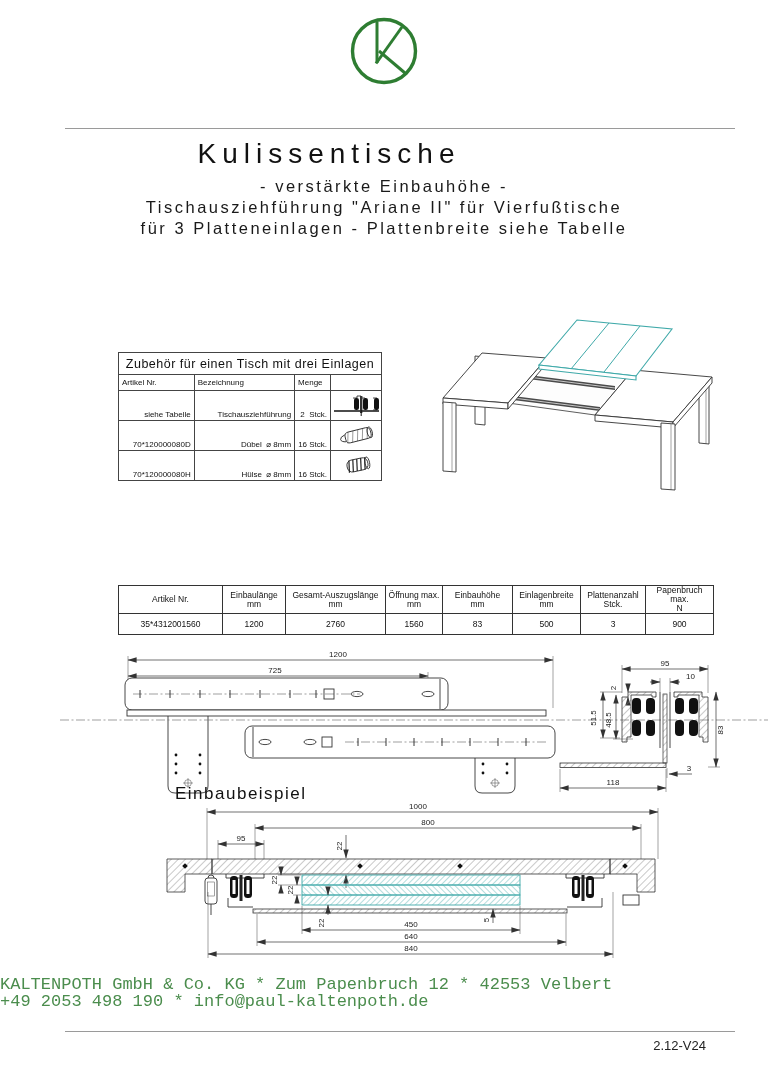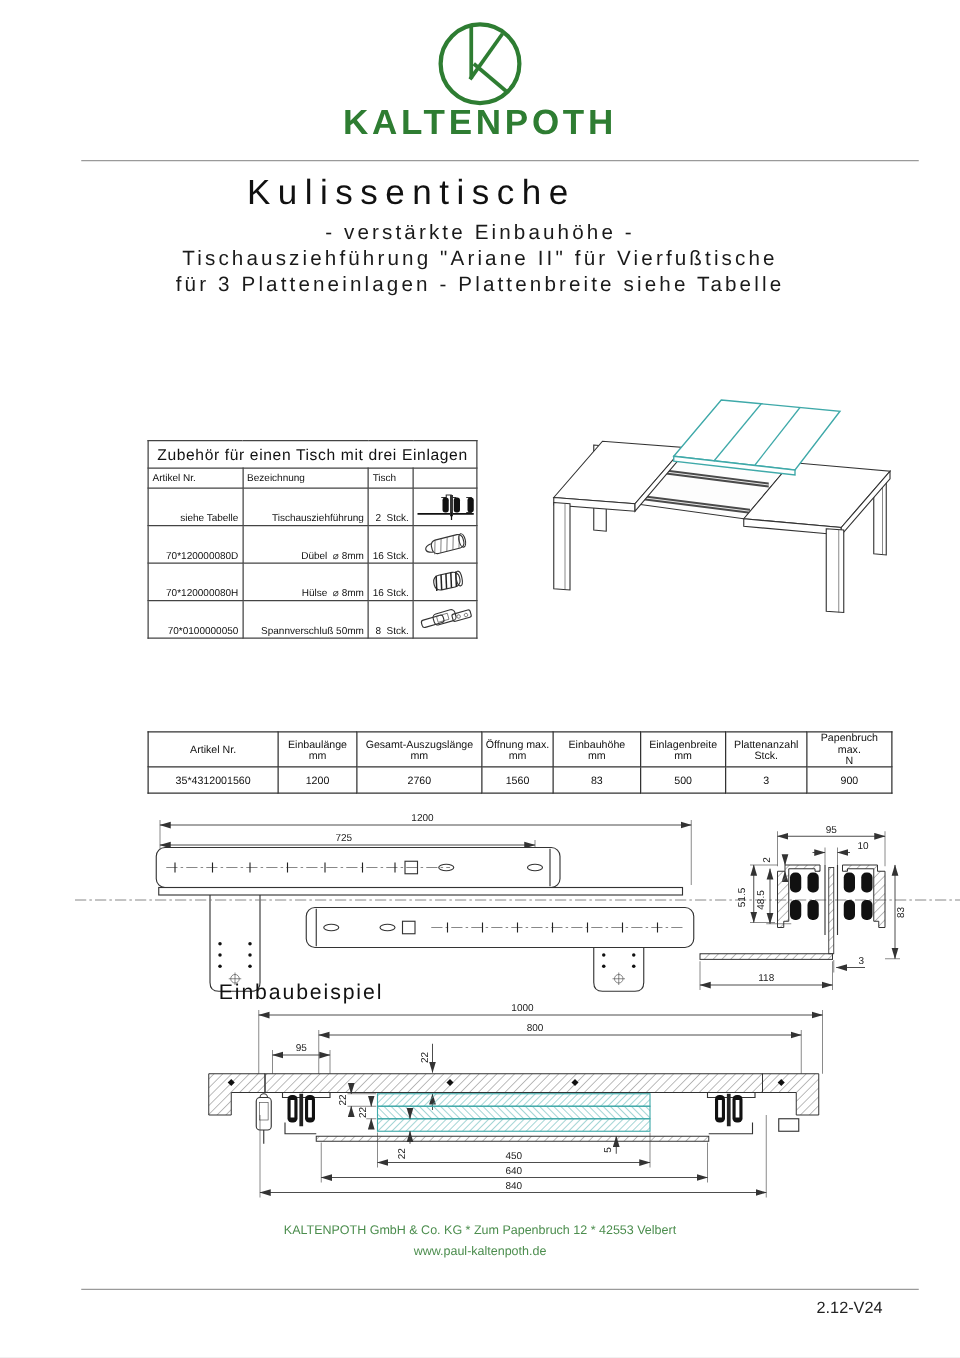--- a/index.html
+++ b/index.html
@@ -32,21 +32,21 @@
   .oln{fill:#fff;stroke:#333;stroke-width:0.9;}
   .thin{fill:none;stroke:#444;stroke-width:0.5;}
   .dim{stroke:#333;stroke-width:0.7;fill:none;}
   .cl{fill:none;stroke:#777;stroke-width:0.7;stroke-dasharray:9 2.5 2 2.5;}
   .hatch{fill:url(#hg);stroke:#333;stroke-width:0.8;}
   .tealA{fill:url(#ht);stroke:#3fa9a9;stroke-width:0.9;}
   .tealB{fill:url(#ht2);stroke:#3fa9a9;stroke-width:0.9;}
   .teal-ln{fill:#fff;stroke:#3fa9a9;stroke-width:1.1;}
   .heading-einbau{font-size:17px;letter-spacing:1.5px;color:#111;}
   
-  .footer{left:0;top:976px;width:768px;text-align:center;font-size:10px;line-height:17px;color:#4b8d4d;}
+  .footer{left:0;top:976px;width:768px;text-align:left;font-size:17px;line-height:17px;color:#4b8d4d;font-family:Liberation Mono, monospace;}
   .version{left:576px;top:1038px;width:130px;text-align:right;font-size:13px;color:#222;}
 </style>
 </head>
 <body>
 
 <div class="page">
 
   <svg width="0" height="0" style="position:absolute" aria-hidden="true">
     <defs>
       <pattern id="hg" width="5" height="5" patternUnits="userSpaceOnUse" patternTransform="rotate(45)">
@@ -66,21 +66,20 @@
       </marker>
     </defs>
   </svg>
 
   <svg class="abs" style="left:349px;top:16px" width="70" height="70">
     <circle cx="35" cy="35" r="31.5" fill="none" stroke="#2e7d32" stroke-width="3.4"></circle>
     <line x1="28" y1="5.5" x2="28" y2="47" stroke="#2e7d32" stroke-width="3"></line>
     <line x1="53" y1="11" x2="27" y2="47.5" stroke="#2e7d32" stroke-width="3"></line>
     <line x1="30" y1="35" x2="56" y2="57" stroke="#2e7d32" stroke-width="3"></line>
   </svg>
-  <div class="abs brand">KALTENPOTH</div>
   <div class="abs rule" style="left:65px;top:128px;width:670px;"></div>
 
   <div class="abs title">Kulissentische</div>
   <div class="abs sub" style="top:177px">- verstärkte Einbauhöhe -</div>
   <div class="abs sub" style="top:198px">Tischausziehführung "Ariane II" für Vierfußtische</div>
   <div class="abs sub" style="top:219px">für 3 Platteneinlagen - Plattenbreite siehe Tabelle</div>
 
   <table class="abs acc">
     <colgroup>
         <col style="width:76px">
@@ -88,21 +87,21 @@
         <col style="width:36px">
         <col style="width:51px">
       </colgroup>
     <tbody>
         <tr>
           <td class="t" colspan="4">Zubehör für einen Tisch mit drei Einlagen</td>
         </tr>
     <tr>
       <th class="h">Artikel Nr.</th>
       <th class="h">Bezeichnung</th>
-      <th class="h">Tisch</th>
+      <th class="h">Menge</th>
       <th class="h"></th>
     </tr>
     <tr class="r">
       <td>siehe Tabelle</td>
       <td>Tischausziehführung</td>
       <td>2&nbsp;&nbsp;Stck.</td>
       <td class="ic">
         <svg width="48" height="26">
           <line x1="1" y1="19" x2="46" y2="19" stroke="#111" stroke-width="1.4"></line>
           <path d="M20,6 h4 v-2 h4 v2 h4" class="ln"></path>
@@ -141,37 +140,20 @@
       <td class="ic">
         <svg width="48" height="26">
           <g transform="rotate(-12 24 13)">
             <rect x="14" y="7" width="21" height="12" rx="5" class="ln"></rect>
             <line x1="17" y1="7" x2="15" y2="19" stroke="#222" stroke-width="1.2"></line>
             <line x1="21" y1="7" x2="19" y2="19" stroke="#222" stroke-width="1.2"></line>
             <line x1="25" y1="7" x2="23" y2="19" stroke="#222" stroke-width="1.2"></line>
             <line x1="29" y1="7" x2="27" y2="19" stroke="#222" stroke-width="1.2"></line>
             <line x1="33" y1="7" x2="31" y2="19" stroke="#222" stroke-width="1.2"></line>
             <ellipse cx="34.5" cy="13" rx="2.3" ry="6" class="ln"></ellipse>
-          </g>
-        </svg>
-      </td>
-    </tr>
-    <tr class="r">
-      <td>70*0100000050</td>
-      <td>Spannverschluß 50mm</td>
-      <td>8&nbsp;&nbsp;Stck.</td>
-      <td class="ic">
-        <svg width="48" height="26">
-          <g transform="rotate(-16 24 13)">
-            <rect x="4" y="9" width="18" height="6" rx="2" class="ln"></rect>
-            <rect x="14" y="7" width="18" height="9" rx="3" class="ln"></rect>
-            <rect x="17" y="9" width="9" height="5" class="thin"></rect>
-            <rect x="29" y="11" width="15" height="6" rx="1.5" class="ln"></rect>
-            <circle cx="34" cy="14" r="1.4" class="thin"></circle>
-            <circle cx="40" cy="14.5" r="1.4" class="thin"></circle>
           </g>
         </svg>
       </td>
     </tr>
   </tbody>
     </table>
 
   <svg class="abs" style="left:425px;top:292px" width="335" height="230">
 
     <polygon points="83,111 122,66 208,78 170,123" fill="#fdfdfd" stroke="#333" stroke-width="0.8"></polygon>
@@ -464,18 +446,18 @@
     <line class="thin" x1="152" y1="104" x2="152" y2="132"></line>
     <line class="thin" x1="370" y1="104" x2="370" y2="132"></line>
     <line class="thin" x1="107" y1="112" x2="107" y2="144"></line>
     <line class="thin" x1="416" y1="112" x2="416" y2="144"></line>
     <line class="thin" x1="58" y1="90" x2="58" y2="156"></line>
     <line class="thin" x1="463" y1="90" x2="463" y2="156"></line>
   </svg>
 
   <div class="abs footer">
     <div>KALTENPOTH GmbH &amp; Co. KG * Zum Papenbruch 12 * 42553 Velbert</div>
-    <div>www.paul-kaltenpoth.de</div>
+    <div>+49 2053 498 190 * info@paul-kaltenpoth.de</div>
   </div>
   <div class="abs rule" style="left:65px;top:1031px;width:670px;"></div>
   <div class="abs version">2.12-V24</div>
 
 </div>
 
 </body></html>

